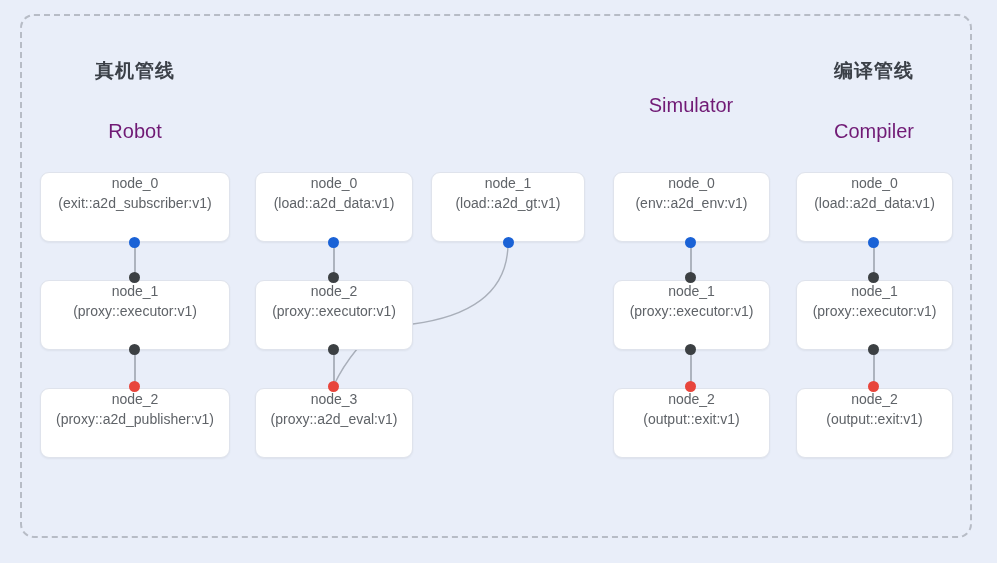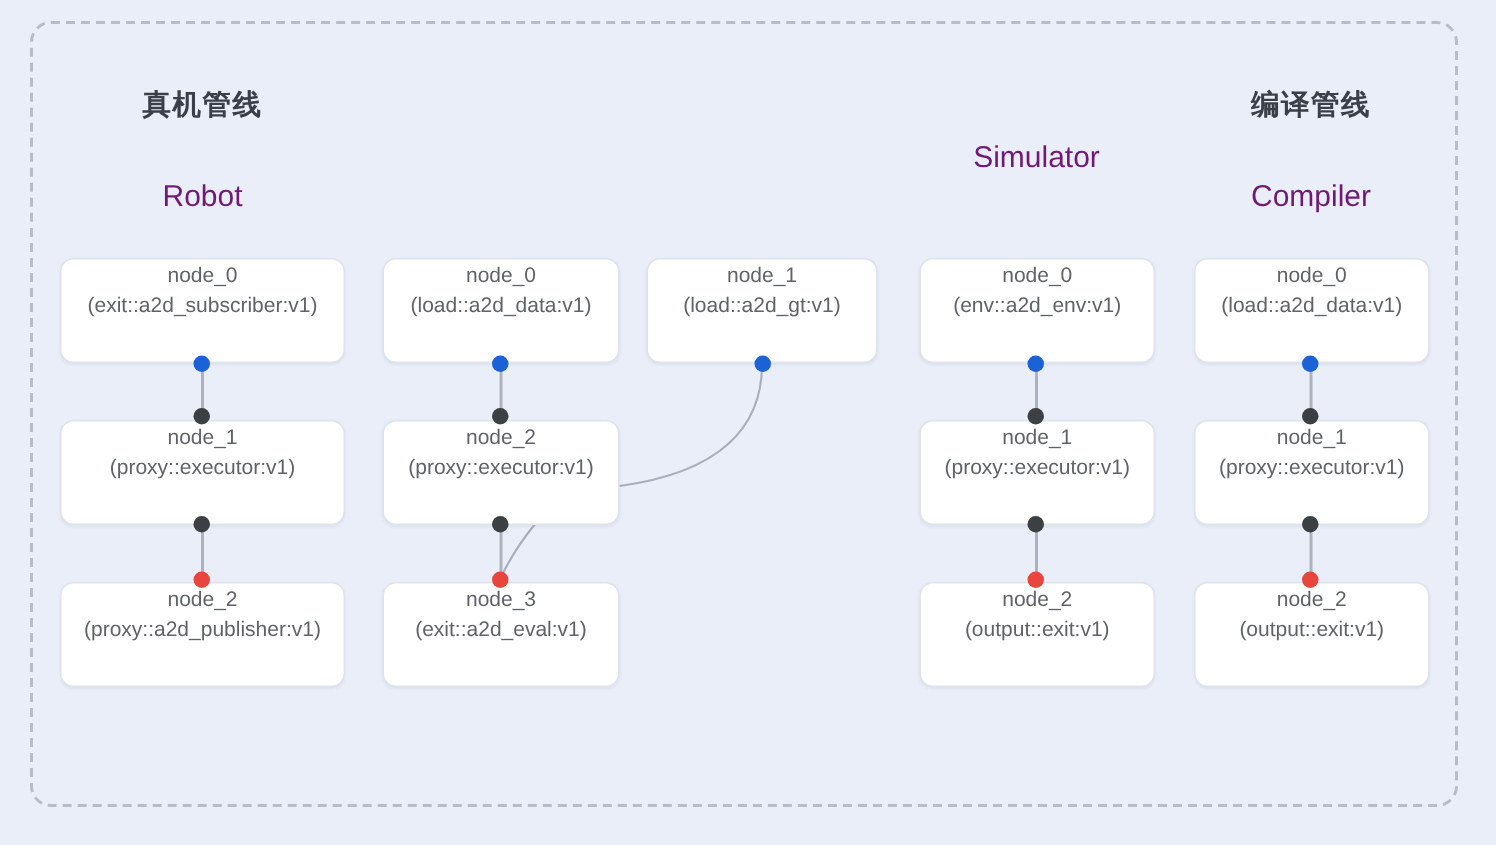--- a/index.html
+++ b/index.html
@@ -157,21 +157,21 @@
   <div class="node" style="left:255px; top:172px; width:158px; height:70px;">
     <div class="node-id">node_0</div>
     <div class="node-type">(load::a2d_data:v1)</div>
   </div>
   <div class="node" style="left:255px; top:280px; width:158px; height:70px;">
     <div class="node-id">node_2</div>
     <div class="node-type">(proxy::executor:v1)</div>
   </div>
   <div class="node" style="left:255px; top:388px; width:158px; height:70px;">
     <div class="node-id">node_3</div>
-    <div class="node-type">(exit::a2d_eval:v1)</div>
+    <div class="node-type">(proxy::a2d_eval:v1)</div>
   </div>
   <div class="node" style="left:431px; top:172px; width:154px; height:70px;">
     <div class="node-id">node_1</div>
     <div class="node-type">(load::a2d_gt:v1)</div>
   </div>
   <div class="link" style="left:333px; top:242px; height:38px;"></div>
   <div class="link" style="left:333px; top:350px; height:38px;"></div>
   <div class="port port-out" style="left:328px; top:237px;"></div>
   <div class="port port-in" style="left:328px; top:272px;"></div>
   <div class="port port-in" style="left:328px; top:344px;"></div>

